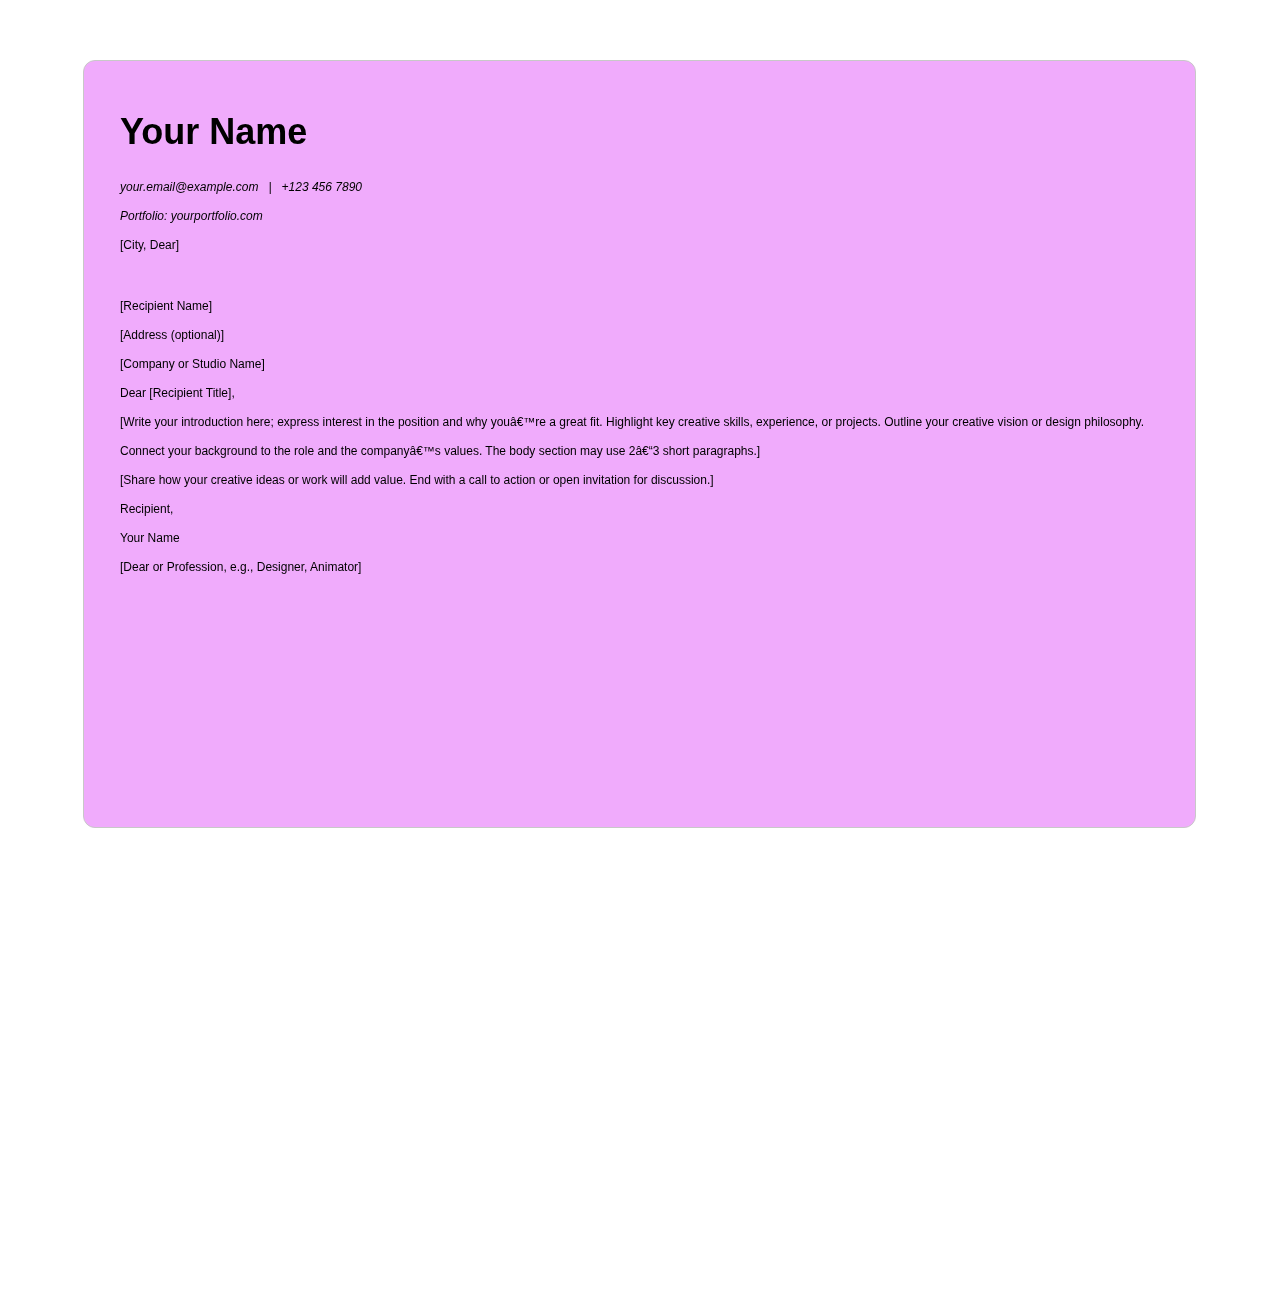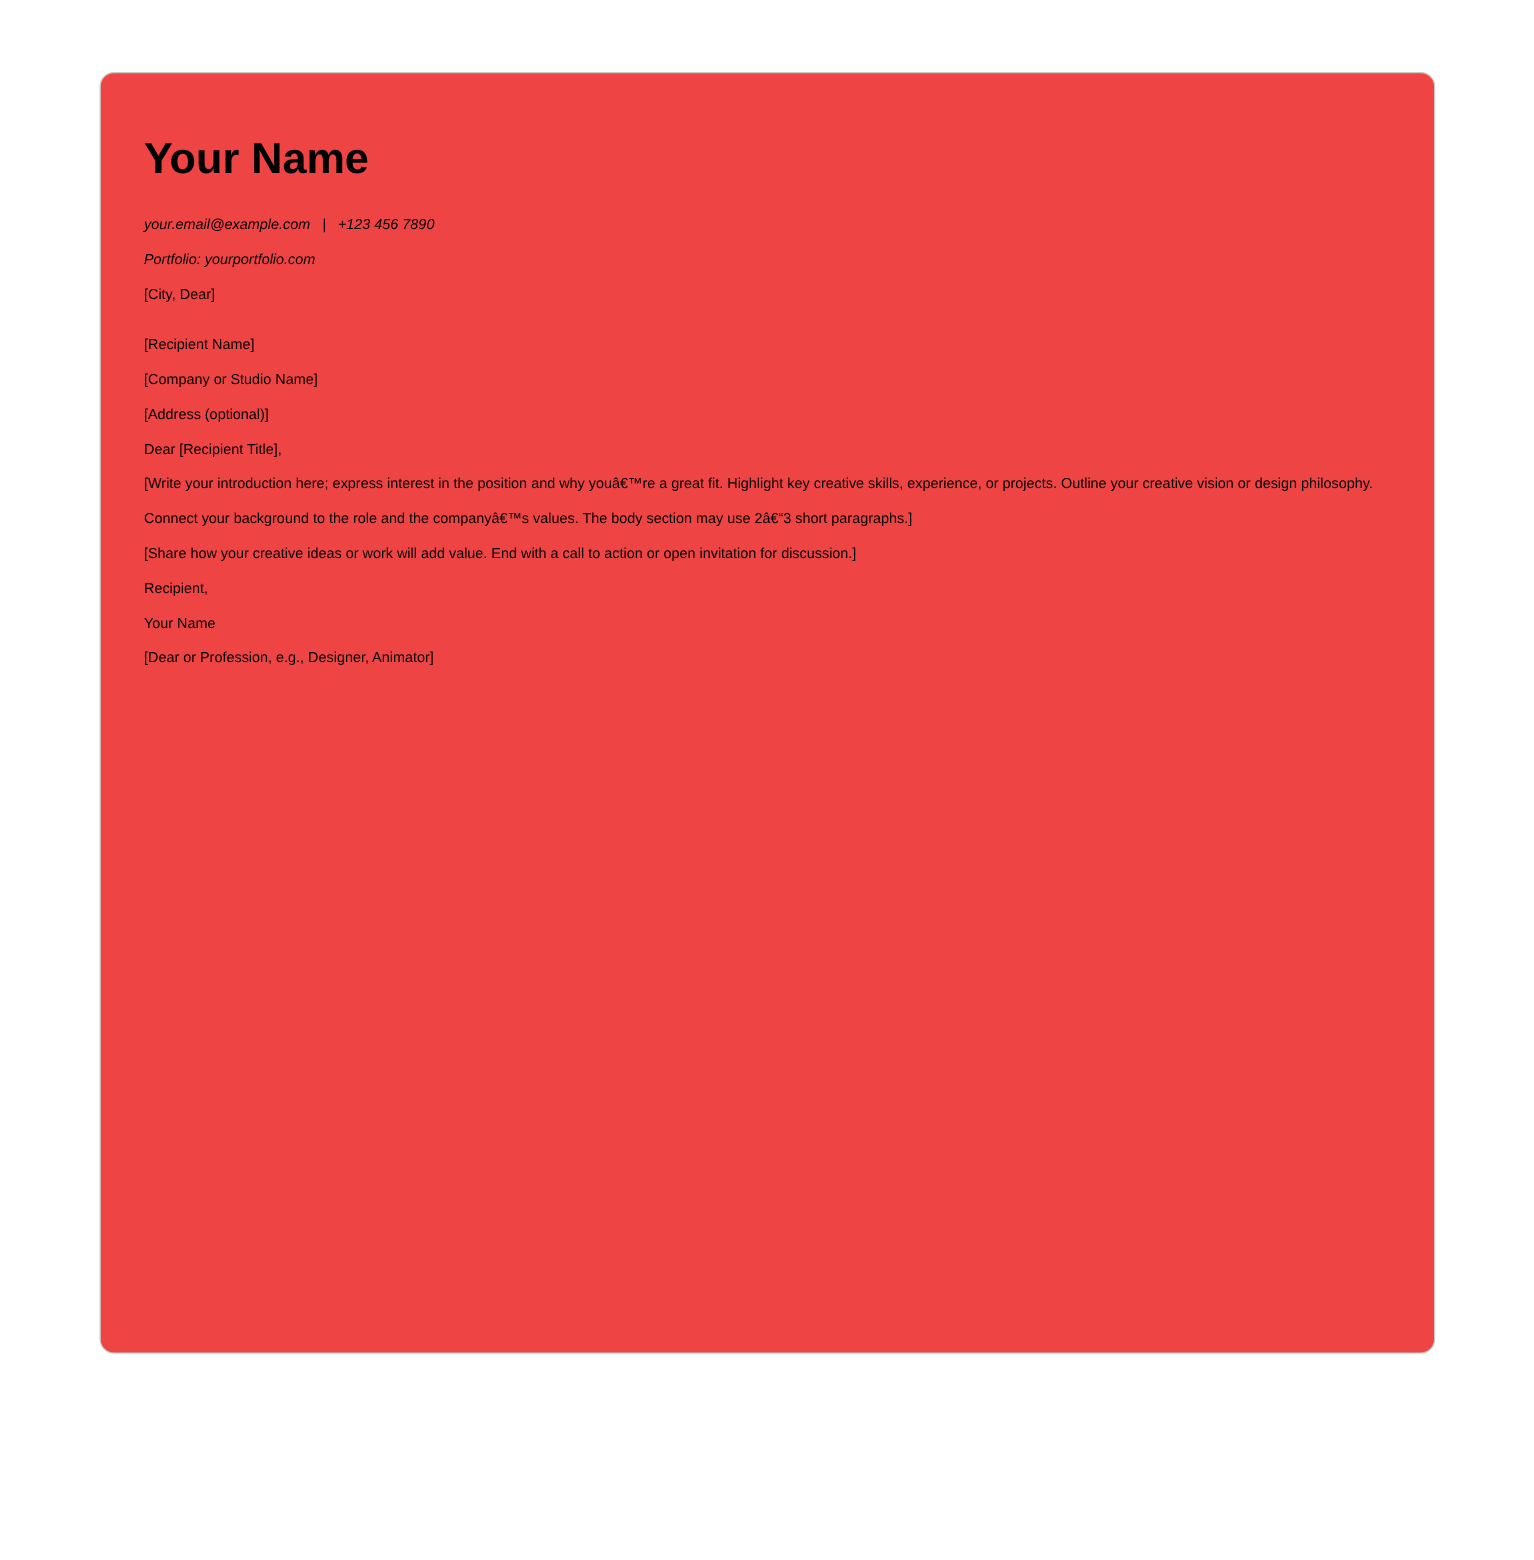--- a/index.html
+++ b/index.html
@@ -9,23 +9,23 @@
     width: 1278px;
     height: 1300px;
     font-family: "Liberation Sans", sans-serif;
     color: #000000;
   }
   .card {
     position: absolute;
     left: 83px;
     top: 60px;
     width: 1113px;
-    height: 1068px;
+    height: 768px;
     box-sizing: border-box;
-    background: #ef4444;
+    background: #f0abfc;
     border: 1px solid #c8c8c8;
     border-radius: 12px;
     padding: 0 36px;
   }
   .card p {
     margin: 0;
     font-size: 12px;
     line-height: 29px;
   }
   h1.letter-name {
@@ -37,21 +37,21 @@
   }
   .contact-block {
     margin-top: 19px;
     font-style: italic;
   }
   .contact-sep {
     display: inline-block;
     margin: 0 10px;
   }
   .city-line   { margin-top: 29px; }
-  .recipient-block { margin-top: 13px; }
+  .recipient-block { margin-top: 32px; }
   .salutation  { margin-top: 32px; }
   .body-para-1 { margin-top: 29px; }
   .body-para-2 { margin-top: 29px; }
   .closing     { margin-top: 110px; }
   .sig-name    { margin-top: 61px; }
   .sig-title   { margin-top: 6px; }
 </style>
 </head>
 <body>
 
@@ -63,22 +63,22 @@
     <p>
       <span>your.email@example.com</span><span class="contact-sep">|</span><span>+123 456 7890</span>
     </p>
     <p>Portfolio: yourportfolio.com</p>
   </div>
 
   <p class="city-line">[City, Dear]</p>
 
   <div class="recipient-block">
     <p>[Recipient Name]</p>
+    <p>[Address (optional)]</p>
     <p>[Company or Studio Name]</p>
-    <p>[Address (optional)]</p>
   </div>
 
   <p class="salutation">Dear [Recipient Title],</p>
 
   <p class="body-para-1">[Write your introduction here; express interest in the position and why youâ€™re a great fit. Highlight key creative skills, experience, or projects. Outline your creative vision or design philosophy. Connect your background to the role and the companyâ€™s values. The body section may use 2â€“3 short paragraphs.]</p>
 
   <p class="body-para-2">[Share how your creative ideas or work will add value. End with a call to action or open invitation for discussion.]</p>
 
   <p class="closing">Recipient,</p>
 

